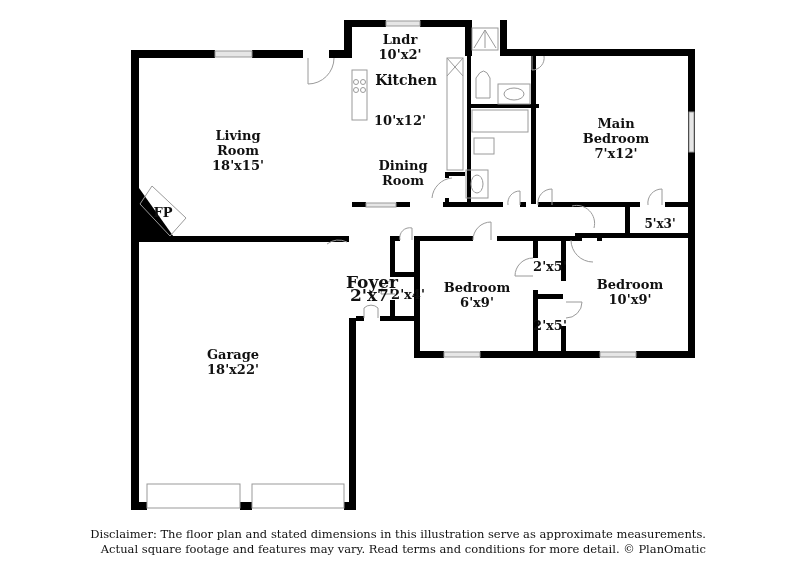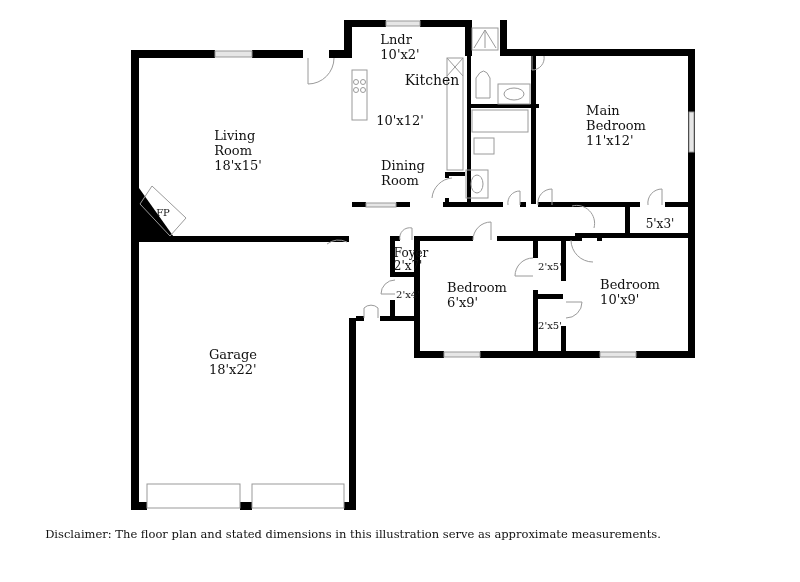--- a/index.html
+++ b/index.html
@@ -1,22 +1,22 @@
 <!DOCTYPE html>
 <html><head>
 <meta charset="utf-8">
 <style>
   html,body{margin:0;padding:0;background:#ffffff;}
   body{width:800px;height:582px;position:relative;overflow:hidden;font-family:"DejaVu Serif",serif;}
   #plan{position:absolute;left:0;top:0;width:800px;height:582px;}
-  .lbl{position:absolute;font-family:"DejaVu Serif",serif;font-weight:normal;color:#111;line-height:15px;font-size:13px;white-space:nowrap;transform:translateX(-50%);}
+  .lbl{position:absolute;text-align:center;font-family:"DejaVu Serif",serif;font-weight:bold;color:#111;line-height:15px;font-size:13px;white-space:nowrap;transform:translateX(-50%);}
   .lbl.sm{font-size:12px;line-height:13px;}
-  .lbl.xs{font-size:10px;line-height:11px;}
+  .lbl.xs{font-size:13px;line-height:11px;}
   .lbl span{display:block;}
-  #disclaimer{position:absolute;left:0;top:527px;width:706px;text-align:center;font-family:"DejaVu Serif",serif;font-size:11.5px;line-height:15px;color:#111;}
+  #disclaimer{position:absolute;left:0;top:527px;width:706px;text-align:right;font-family:"DejaVu Serif",serif;font-size:11.5px;line-height:15px;color:#111;}
   #disclaimer span{display:block;}
 </style>
 </head>
 <body>
 
 <svg id="plan" viewBox="0 0 800 582" xmlns="http://www.w3.org/2000/svg">
 
   <g fill="#000">
 
     <rect x="131" y="50" width="84" height="8"></rect>
@@ -134,44 +134,44 @@
     <path d="M364,318 v-10 a10,10 0 0 1 14,0 v10"></path>
 
     <polygon points="152,186 186,218 170,236 140,204"></polygon>
   </g>
 </svg>
 
 <div class="lbl" style="left:400px;top:32px;">
   <span>Lndr</span>
   <span>10'x2'</span>
 </div>
-<div class="lbl" style="left:406px;top:73px;font-size:14px;margin-left:26px;">
+<div class="lbl" style="left:406px;top:73px;font-size:14px;">
   <span>Kitchen</span>
 </div>
 <div class="lbl" style="left:400px;top:113px;">
   <span>10'x12'</span>
 </div>
 <div class="lbl" style="left:238px;top:128px;">
   <span>Living</span>
   <span>Room</span>
   <span>18'x15'</span>
 </div>
 <div class="lbl" style="left:403px;top:158px;">
   <span>Dining</span>
   <span>Room</span>
 </div>
-<div class="lbl" style="left:616px;top:103px;">
+<div class="lbl" style="left:616px;top:116px;">
   <span>Main</span>
   <span>Bedroom</span>
-  <span>11'x12'</span>
+  <span>7'x12'</span>
 </div>
 <div class="lbl sm" style="left:660px;top:218px;">
   <span>5'x3'</span>
 </div>
-<div class="lbl sm" style="left:372px;top:247px;font-size:12px;margin-left:39px;">
+<div class="lbl sm" style="left:372px;top:276px;font-size:17px;">
   <span>Foyer</span>
   <span>2'x7'</span>
 </div>
 <div class="lbl xs" style="left:408px;top:289px;">
   <span>2'x4'</span>
 </div>
 <div class="lbl" style="left:477px;top:280px;">
   <span>Bedroom</span>
   <span>6'x9'</span>
 </div>
@@ -188,13 +188,14 @@
 <div class="lbl" style="left:233px;top:347px;">
   <span>Garage</span>
   <span>18'x22'</span>
 </div>
 <div class="lbl xs" style="left:163px;top:207px;">
   <span>FP</span>
 </div>
 
 <div id="disclaimer">
   <span>Disclaimer: The floor plan and stated dimensions in this illustration serve as approximate measurements.</span>
+  <span>Actual square footage and features may vary. Read terms and conditions for more detail. © PlanOmatic</span>
 </div>
 
 </body></html>

